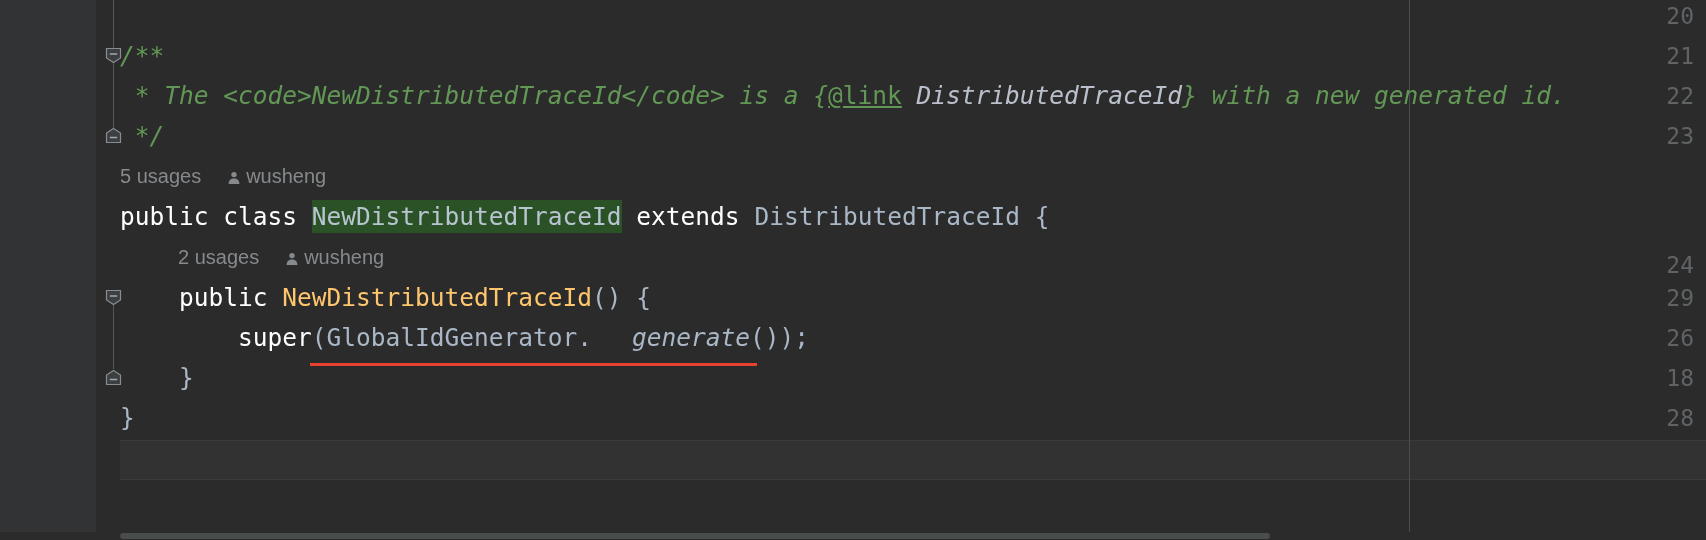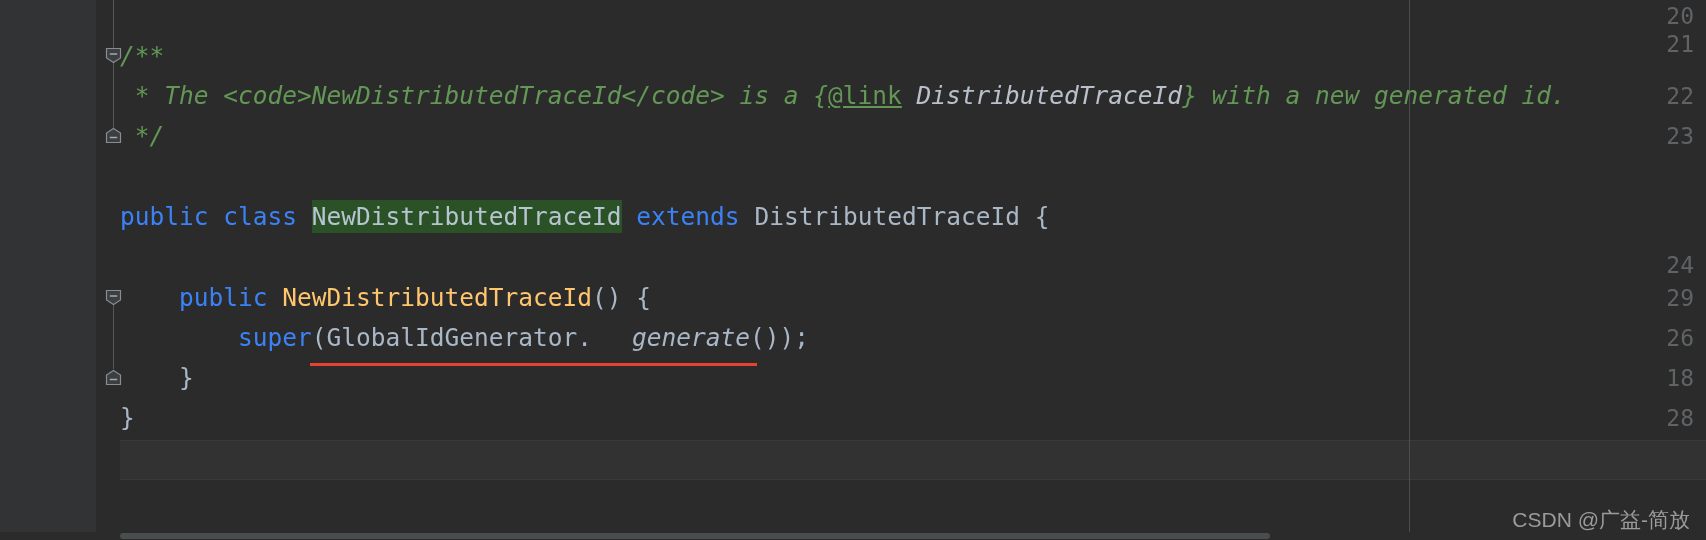--- a/index.html
+++ b/index.html
@@ -105,21 +105,21 @@
   #margin-guide {
     position: absolute;
     top: 0;
     width: 1px;
     height: 540px;
     background: #4b4d4e;
     z-index: 2;
   }
 
   
-  .kw       { color: #3b82f6; }
+  .kw       { color: #ffffff; }
   .cmt      { color: #629755; font-style: italic; }
   .cmt-tag  { color: #629755; font-style: normal; text-decoration: underline; }
   .cmt-ref  { color: #b9c0cb; font-style: italic; }
   .ident    { color: #a9b7c6; }
   .ctor     { color: #ffc66d; }
   .stat     { color: #a9b7c6; font-style: italic; margin-left: 40px; }
   .punct    { color: #a9b7c6; }
 
   .hl-ident {
     background: #2a5226;
@@ -212,21 +212,33 @@
 
     <div class="row codecol" style="top:358px;"><span class="ind">    </span><span class="punct">}</span></div>
 
     <div class="row codecol" style="top:398px;"><span class="punct">}</span></div>
 
     <div class="row codecol" style="top:440px;"><span></span></div>
   </div>
 
   <div class="err-underline" style="left:310px; top:363px; width:447px;"></div>
 
-
+  <div class="hint" style="left:120px; top:161px;">
+    <span class="usages">5 usages</span><span class="author"><span class="person-icon"><svg width="14" height="15" viewBox="0 0 14 15">
+            <circle cx="7" cy="4.6" r="2.7" fill="#868a8c"></circle>
+            <path d="M1.6 14 C1.6 10.2 4.0 8.5 7 8.5 C10 8.5 12.4 10.2 12.4 14 Z" fill="#868a8c"></path>
+          </svg></span><span>wusheng</span></span>
+  </div>
+
+  <div class="hint" style="left:178px; top:242px;">
+    <span class="usages">2 usages</span><span class="author"><span class="person-icon"><svg width="14" height="15" viewBox="0 0 14 15">
+            <circle cx="7" cy="4.6" r="2.7" fill="#868a8c"></circle>
+            <path d="M1.6 14 C1.6 10.2 4.0 8.5 7 8.5 C10 8.5 12.4 10.2 12.4 14 Z" fill="#868a8c"></path>
+          </svg></span><span>wusheng</span></span>
+  </div>
 
   <div id="gutter"></div>
   <div id="gutter-edge"></div>
 
   <div id="fold-rail" style="top:0px; height:140px;"></div>
   <div class="fold-rail-2" style="position:absolute; left:113px; top:299px; width:1px; height:70px; background:#555759; z-index:4;"></div>
 
   <div class="fold" style="top:47px;">
     <svg width="17" height="17" viewBox="0 0 17 17">
       <path d="M1.5 1.5 H15.5 V11 L8.5 15.5 L1.5 11 Z" fill="#3c3f41" stroke="#8a8d8f" stroke-width="1.2"></path>
@@ -250,29 +262,28 @@
 
   <div class="fold" style="top:369px;">
     <svg width="17" height="17" viewBox="0 0 17 17">
       <path d="M8.5 1.5 L15.5 6 V15.5 H1.5 V6 Z" fill="#3c3f41" stroke="#8a8d8f" stroke-width="1.2"></path>
       <line x1="4.8" y1="10.5" x2="12.2" y2="10.5" stroke="#a6a8aa" stroke-width="1.5"></line>
     </svg>
   </div>
 
   <div id="linenos">
     <div class="lineno" style="top:-4px;">20</div>
-    <div class="lineno" style="top:24px;">21</div>
+    <div class="lineno" style="top:36px;">21</div>
     <div class="lineno" style="top:76px;">22</div>
     <div class="lineno" style="top:116px;">23</div>
     <div class="lineno" style="top:205px;margin-top:40px;">24</div>
     <div class="lineno" style="top:278px;">29</div>
     <div class="lineno" style="top:318px;">26</div>
     <div class="lineno" style="top:358px;">18</div>
     <div class="lineno" style="top:398px;">28</div>
     <div class="lineno current" style="top:440px;">29</div>
   </div>
 
-  <div id="watermark">CSDN @广益-简放</div>
 
   <div id="hscroll-track"></div>
   <div id="hscroll-thumb"></div>
 
 </div>
 
 </body></html>

